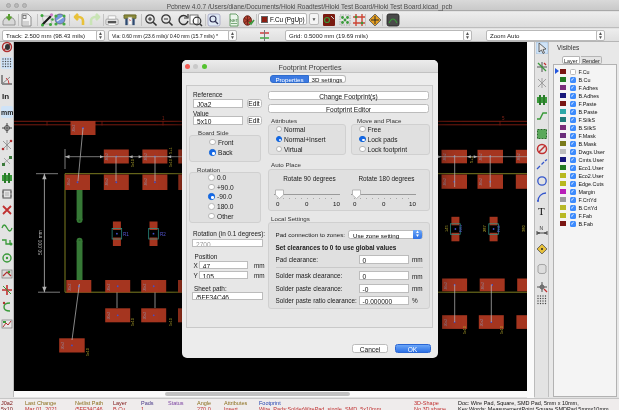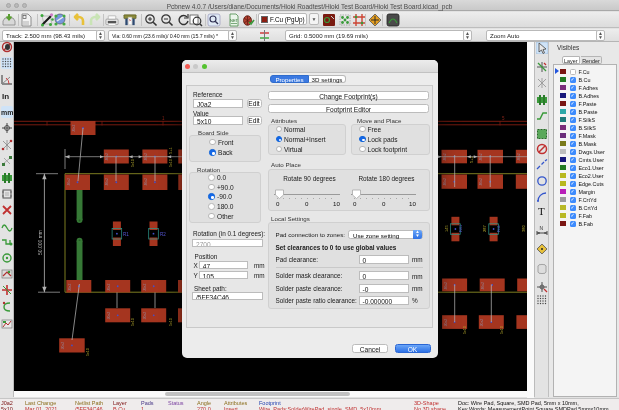--- a/index.html
+++ b/index.html
@@ -668,20 +668,21 @@
   <div style="left:414px;top:7px;color:#c03030;">No 3D shape</div>
   <div style="left:458px;top:1px;color:#111;">Doc: Wire Pad, Square, SMD Pad,  5mm x 10mm,</div>
   <div style="left:458px;top:7px;color:#111;">Key Words: MeasurementPoint Square SMDPad 5mmx10mm</div>
 </div>
 
 <div id="dialog" class="abs">
   <div id="dtitle">
     <div class="dot" style="left:2.5px;background:#f25a52;"></div>
     <div class="dot" style="left:10.5px;background:#c9c9c9;"></div>
     <div class="dot" style="left:20px;background:#54c22f;"></div>
+    <div class="t">Footprint Properties</div>
   </div>
   <div class="tabbtn" style="left:88px;width:39px;background:#3b79e1;color:#fff;border:1px solid #2f6ccc;border-radius:3px 0 0 3px;font-size:6.2px;">Properties</div>
   <div class="tabbtn" style="left:127px;width:37px;background:#fff;color:#111;border:1px solid #b9b9b9;border-left:none;border-radius:0 3px 3px 0;font-size:6.2px;">3D settings</div>
   <div id="dcontent">
     <div class="dlab" style="left:6px;top:5px;">Reference</div>
     <div class="fld" style="left:6px;top:12.5px;width:50px;height:9px;">J0a2</div>
     <div class="btn" style="left:59.5px;top:12.5px;width:15px;height:9px;line-height:8px;">Edit</div>
     <div class="dlab" style="left:6px;top:23.5px;">Value</div>
     <div class="fld" style="left:6px;top:30px;width:50px;height:9px;">5x10</div>
     <div class="btn" style="left:59.5px;top:30px;width:15px;height:9px;line-height:8px;">Edit</div>

